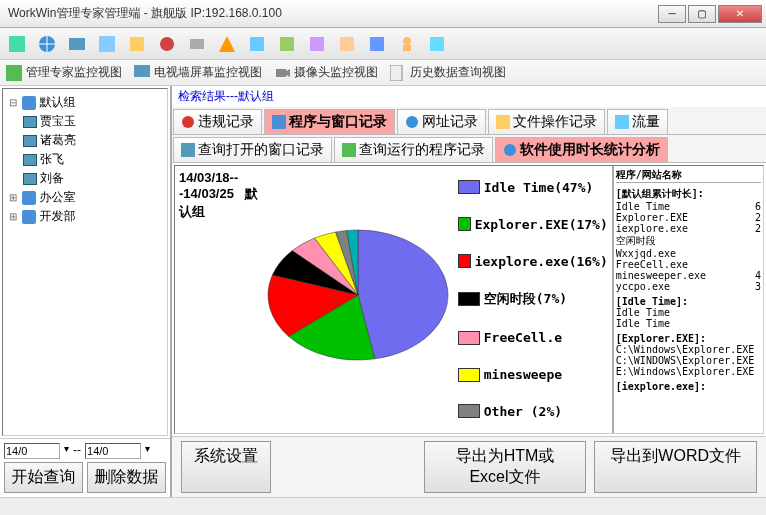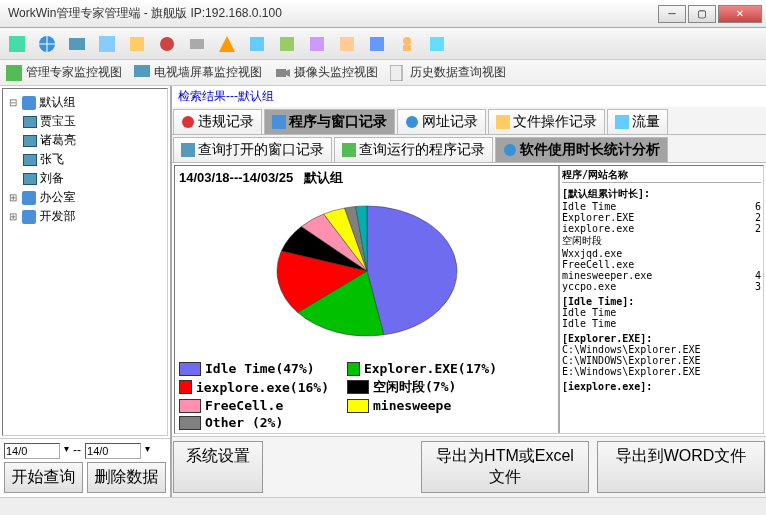--- a/index.html
+++ b/index.html
@@ -35,38 +35,38 @@
 .date-row { display: flex; gap: 4px; align-items: flex-start; }
 .date-row input { width: 56px; font-size: 11px; border: 1px inset #aaa; padding: 1px; }
 .date-row span.arrow { font-size: 10px; }
 .btn-row { display: flex; gap: 4px; }
 .btn { flex: 1; font-size: 16px; padding: 4px 2px; background: linear-gradient(#f8f8f8,#e0e0e0); border: 1px solid #999; cursor: pointer; text-align: center; }
 
 .content { flex: 1; display: flex; flex-direction: column; overflow: hidden; }
 .search-result { color: #00d; padding: 2px 6px; font-size: 12px; }
 .tabs { display: flex; flex-wrap: wrap; border-bottom: 1px solid #bbb; background: #f4f4f4; }
 .tabs .tab { display: flex; align-items: center; gap: 3px; padding: 3px 7px; border: 1px solid #bbb; border-bottom: none; margin: 2px 1px 0 1px; background: linear-gradient(#fff,#eee); cursor: pointer; font-size: 14px; white-space: nowrap; }
-.tabs .tab.active { background: #a3a3a3; font-weight: bold; }
+.tabs .tab.active { background: #fca5a5; font-weight: bold; }
 .tabs .tab .tic { width: 14px; height: 14px; display: inline-block; }
 
 .chart-area { display: flex; flex: 1; overflow: hidden; border: 1px inset #ccc; margin: 2px; }
-.chart-left { flex: 1; display: flex; flex-direction: column; padding: 4px; justify-content: center; }
+.chart-left { flex: 1; display: flex; padding: 4px; justify-content: center; }
 .chart-title { font-size: 13px; font-weight: bold; margin-bottom: 4px; }
 .pie-wrap { flex: 1; display: flex; align-items: center; justify-content: center; }
 .legend { display: flex; flex-wrap: wrap; gap: 2px 18px; font-size: 13px; font-family: SimSun, monospace; font-weight: bold; }
 .legend .litem { display: flex; align-items: center; gap: 4px; width: 150px; }
 .legend .swatch { width: 22px; height: 14px; border: 1px solid #333; }
 
 .chart-right { width: 205px; border-left: 2px solid #aaa; overflow: auto; font-family: SimSun, monospace; font-size: 10px; padding: 2px; }
 .chart-right .hdr { font-weight: bold; border-bottom: 1px solid #aaa; }
 .chart-right .row { display: flex; justify-content: space-between; white-space: nowrap; }
 .chart-right .row .n { overflow: hidden; text-overflow: ellipsis; }
 .chart-right .sec { font-weight: bold; margin-top: 4px; }
 
-.bottom-btns { display: flex; gap: 8px; padding: 4px 1px; border-top: 1px solid #ccc; background: #f4f4f4; }
+.bottom-btns { display: flex; gap: 8px; padding: 4px 9px; border-top: 1px solid #ccc; background: #f4f4f4; }
 .bottom-btns .btn { flex: 0 0 auto; padding: 4px 12px; }
 .bottom-btns .btn.wide { flex: 1; }
 
 .statusbar { height: 18px; background: #eee; border-top: 1px solid #ccc; }
 
 svg { display: block; }
 </style>
 </head>
 <body>
 

